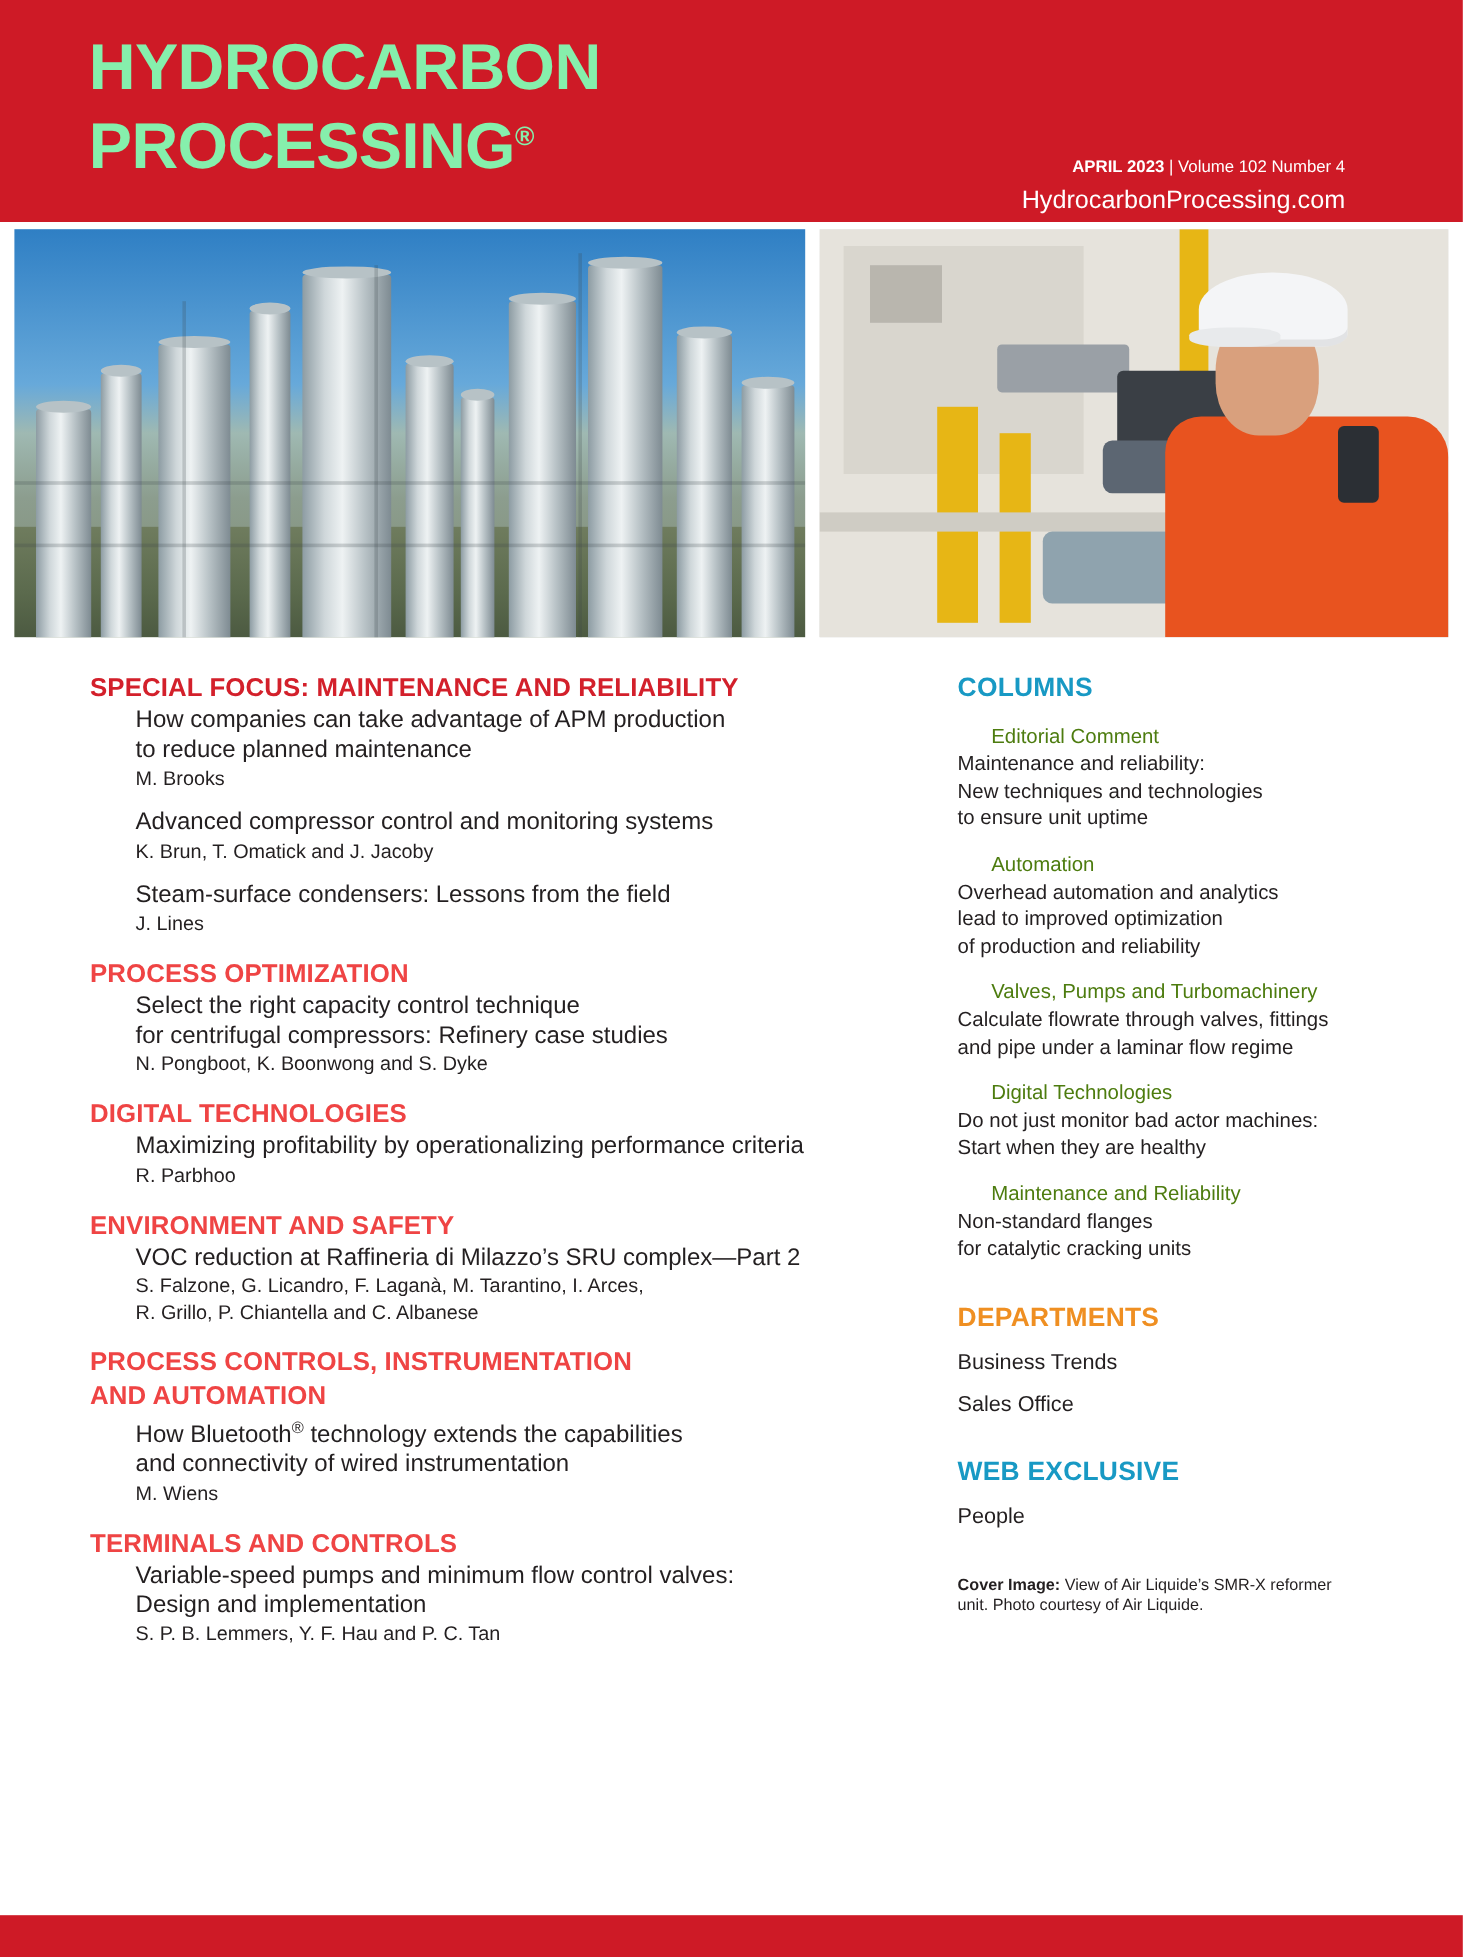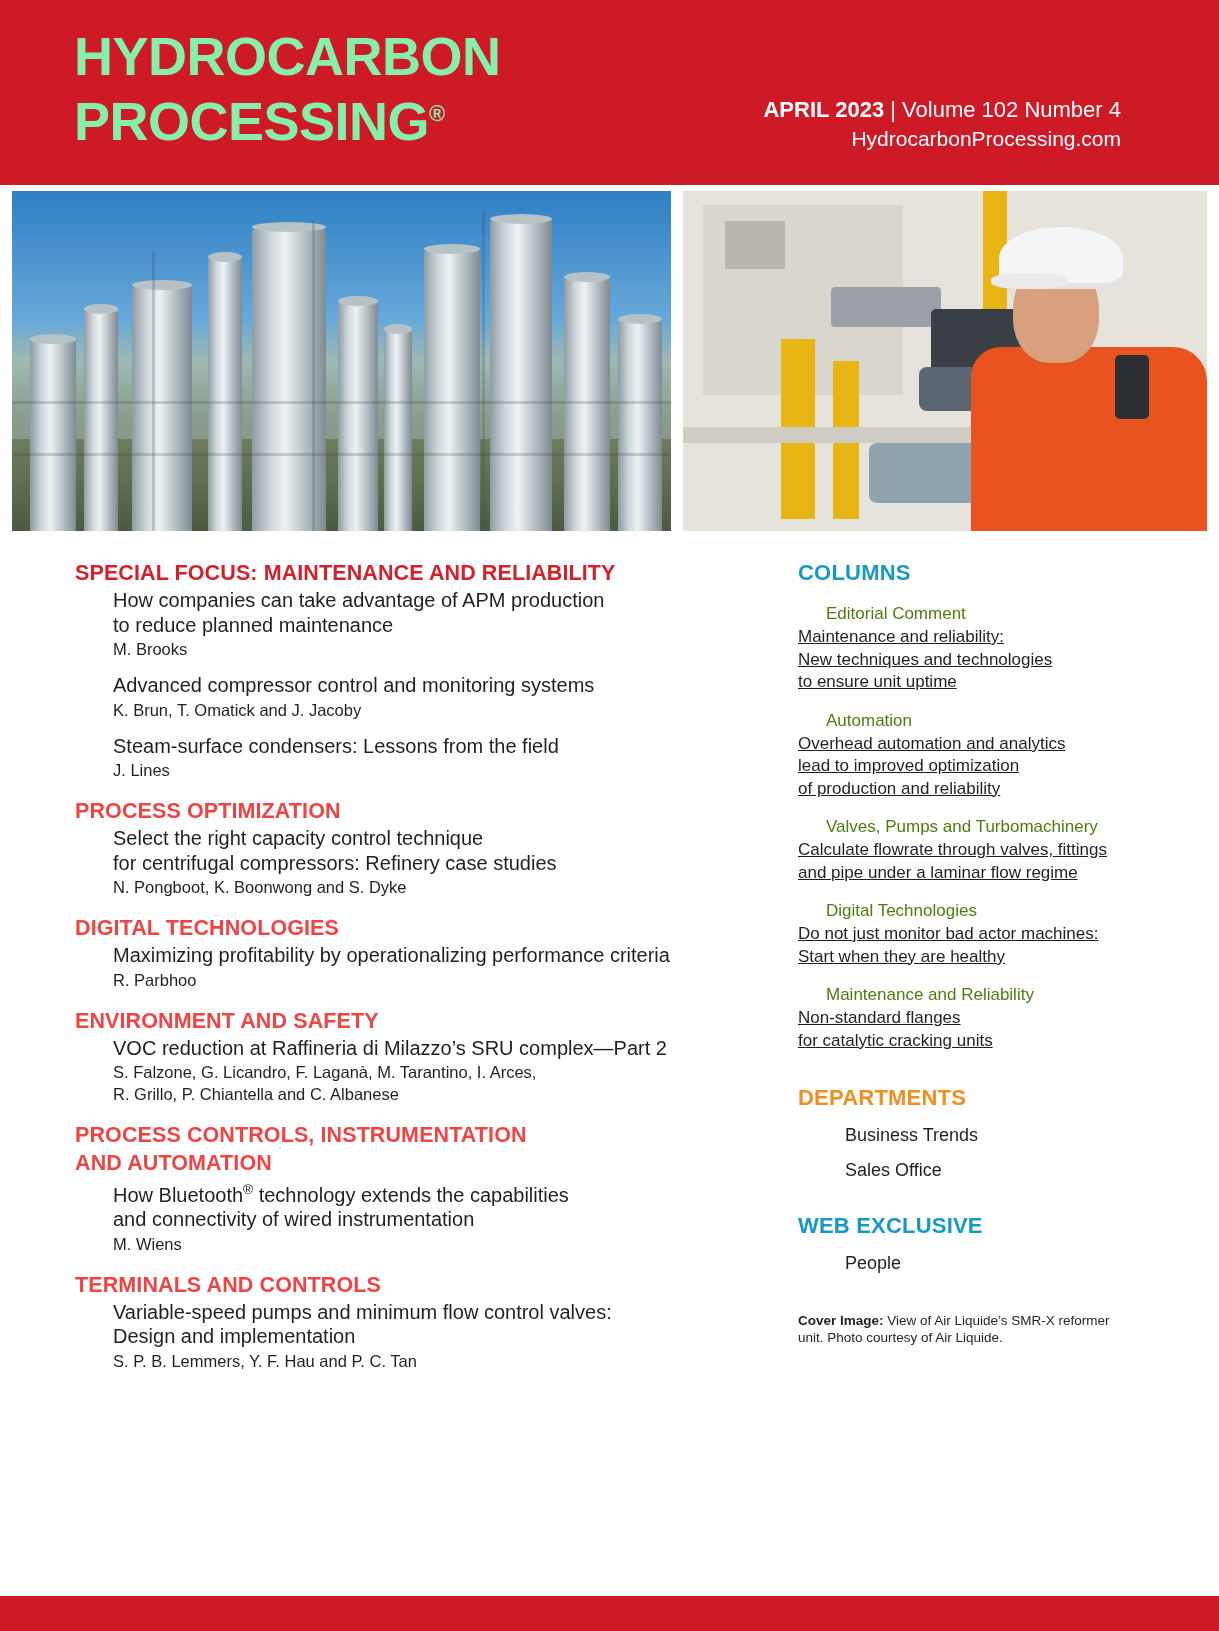--- a/index.html
+++ b/index.html
@@ -45,23 +45,24 @@
     font-weight: bold;
   }
   .masthead-right {
     position: absolute;
     right: 98px;
     top: 96px;
     text-align: right;
     color: #ffffff;
   }
   .issue-line {
-    font-size: 22px;
+    font-size: 14px;
     line-height: 28px;
     font-weight: normal;
+    margin-top: 28px;
   }
   .issue-line .bold {
     font-weight: bold;
   }
   .site-line {
     font-size: 21px;
     line-height: 30px;
   }
 
   
@@ -224,28 +225,26 @@
     color: #4d7c0f;
     font-size: 17px;
     line-height: 23px;
     margin-left: 28px;
   }
   .col-item-desc {
     color: #231f20;
     font-size: 17px;
     line-height: 21.5px;
     margin-top: 1px;
-    text-decoration: underline;
   }
   .dept-item {
     color: #231f20;
     font-size: 18px;
     line-height: 22px;
     margin-top: 13px;
-    margin-left: 47px;
   }
   .cover-note {
     margin-top: 38px;
     font-size: 13.5px;
     line-height: 17px;
     color: #231f20;
     width: 320px;
   }
   .cover-note b { font-weight: bold; }
 

